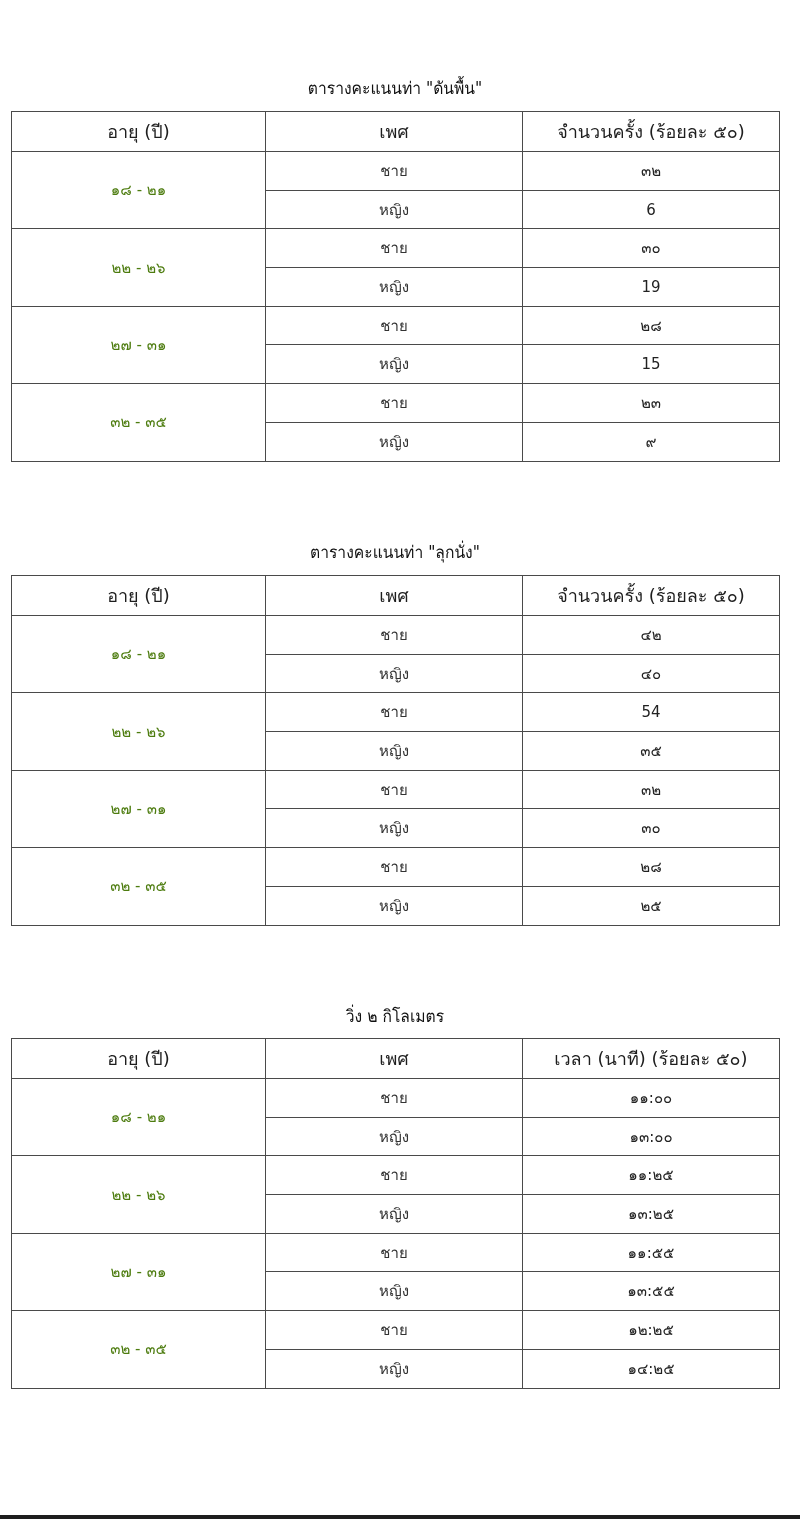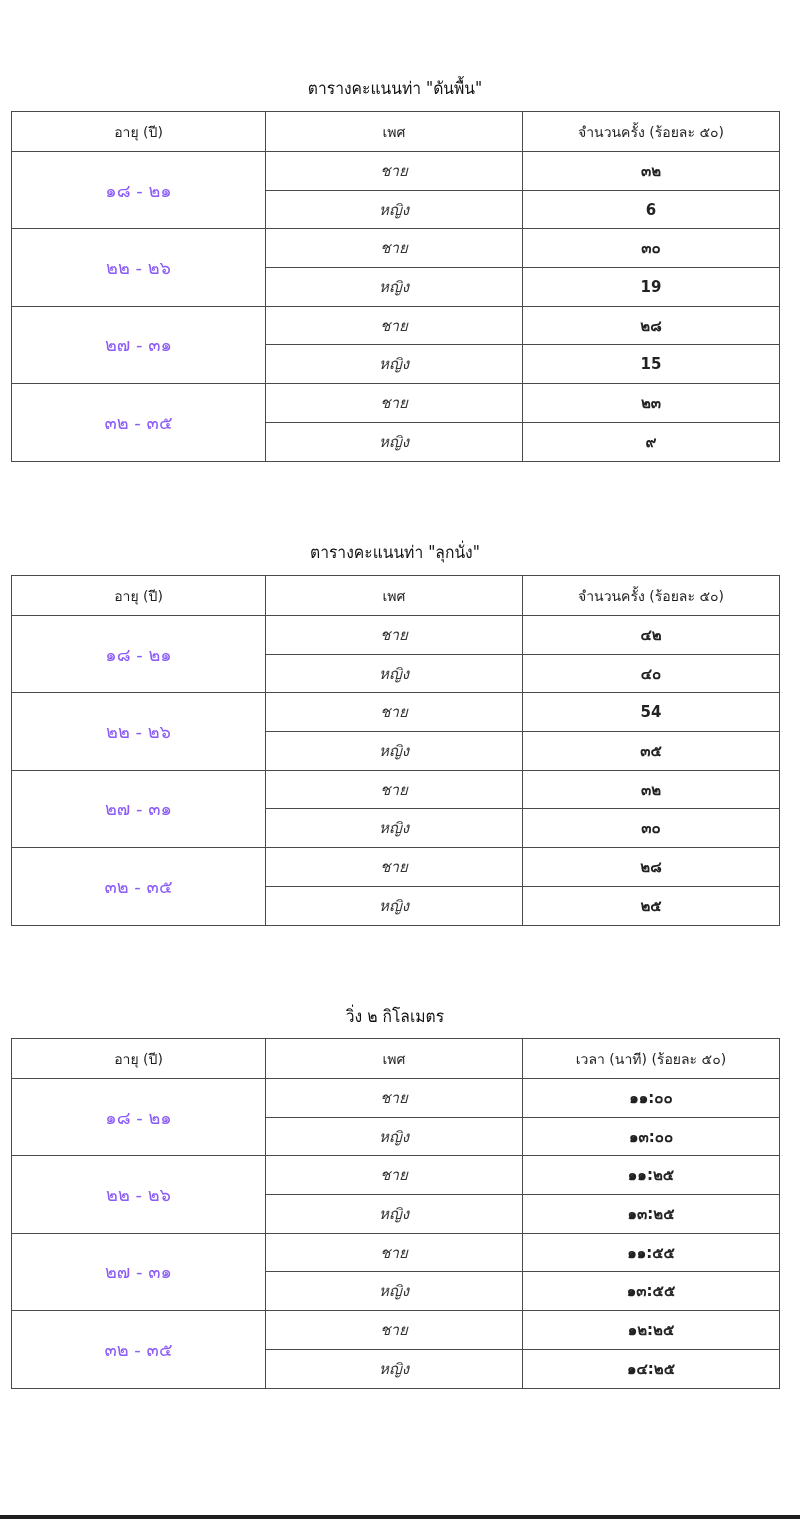--- a/index.html
+++ b/index.html
@@ -40,37 +40,36 @@
     }
     table.score td, table.score th {
       border: 1.3px solid #4a4a4a;
       text-align: center;
       padding: 0;
       font-weight: normal;
       color: #1e1e1e;
     }
     table.score th {
       height: 39px;
-      font-size: 14px;
+      font-size: 18px;
     }
     table.score td {
       height: 37.7px;
       font-size: 15px;
     }
     table.score td.age {
-      color: #8b5cf6;
-      font-size: 18px;
+      color: #4d7c0f;
+      font-size: 15px;
     }
     table.score td.sex {
       color: #333;
       font-size: 15px;
-      font-style: italic;
     }
     table.score td.val {
-      font-weight: bold;
+      font-weight: normal;
       color: #222;
       font-size: 15px;
     }
     col.c1 { width: 254px; }
     col.c2 { width: 257px; }
     col.c3 { width: 257px; }
     .bottom-strip {
       position: absolute;
       left: 0;
       top: 1515px;

